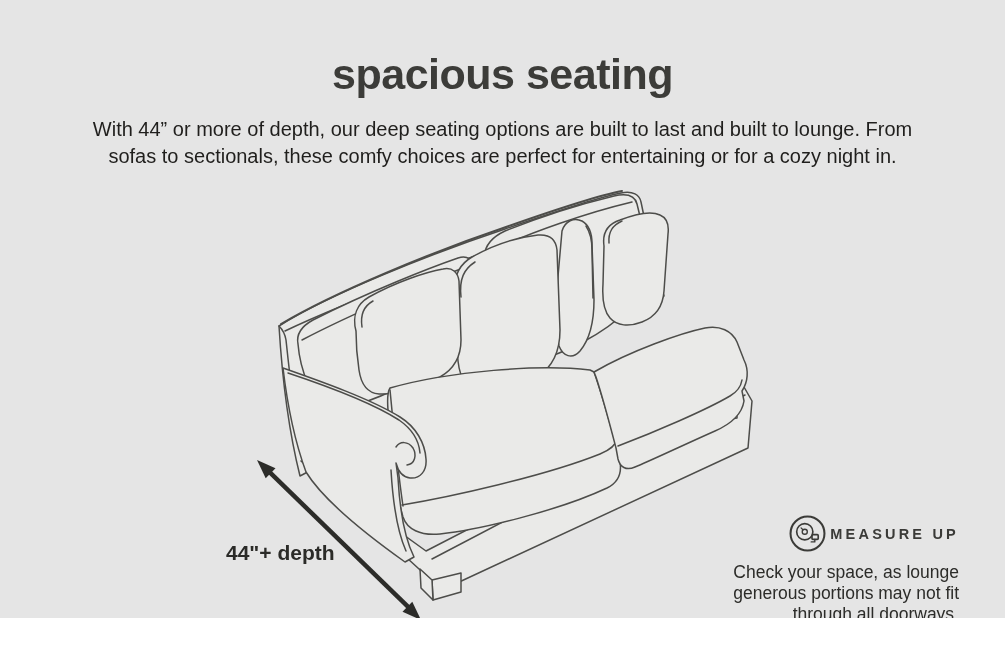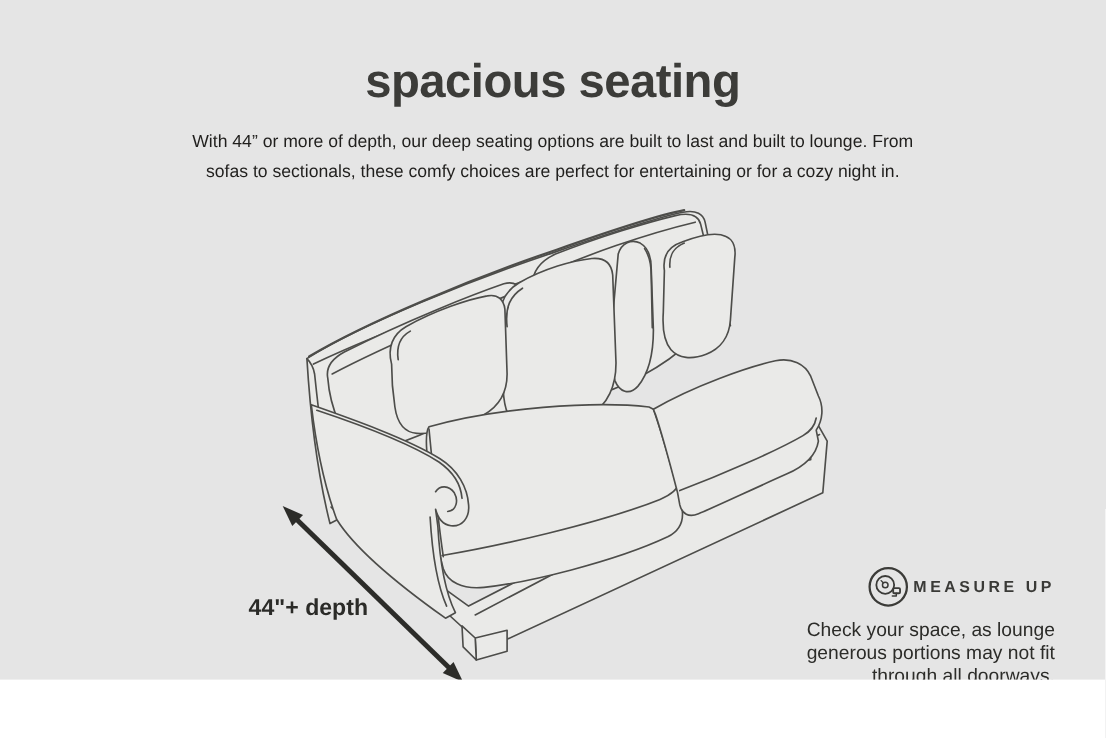--- a/index.html
+++ b/index.html
@@ -20,21 +20,21 @@
     letter-spacing:-0.5px;
     color:#3c3c39;
     margin:0;
   }
   .description{
     position:absolute;
     top:116px;left:50%;
     transform:translateX(-50%);
     width:940px;
     text-align:center;
-    font-size:16px;
+    font-size:20px;
     line-height:27px;
     color:#201f1d;
     white-space:pre-line;
     margin:0;
   }
   .sofa-svg{position:absolute;left:250px;top:180px;width:530px;height:450px;}
   .arrow-svg{position:absolute;left:248px;top:450px;width:182px;height:180px;}
   .depth-label{
     position:absolute;
     left:226px;top:541px;

